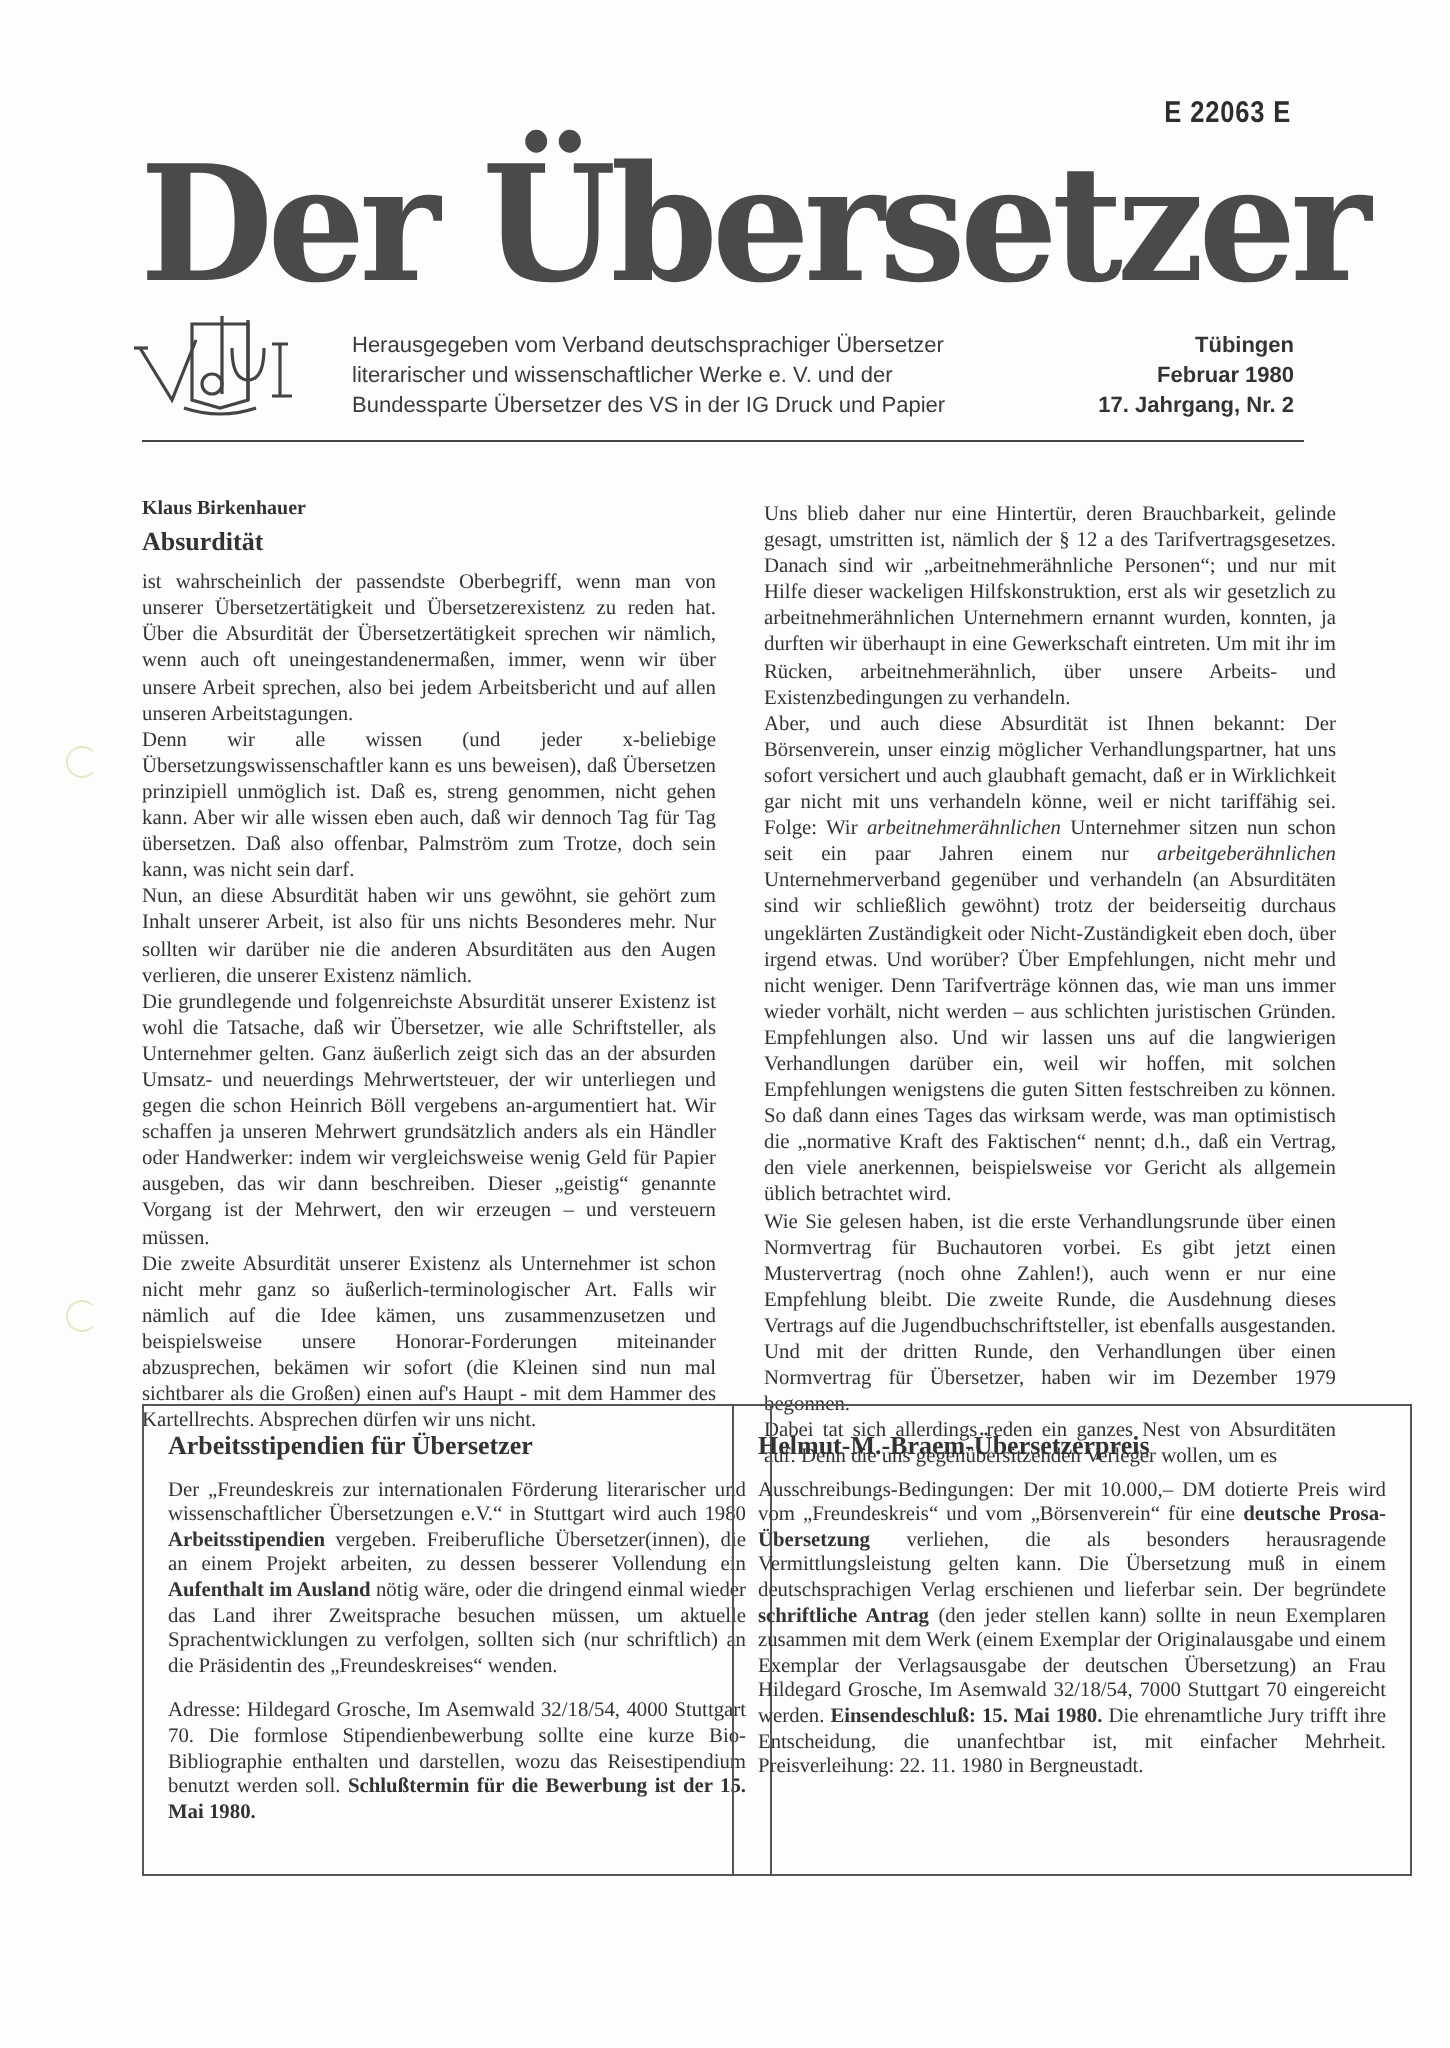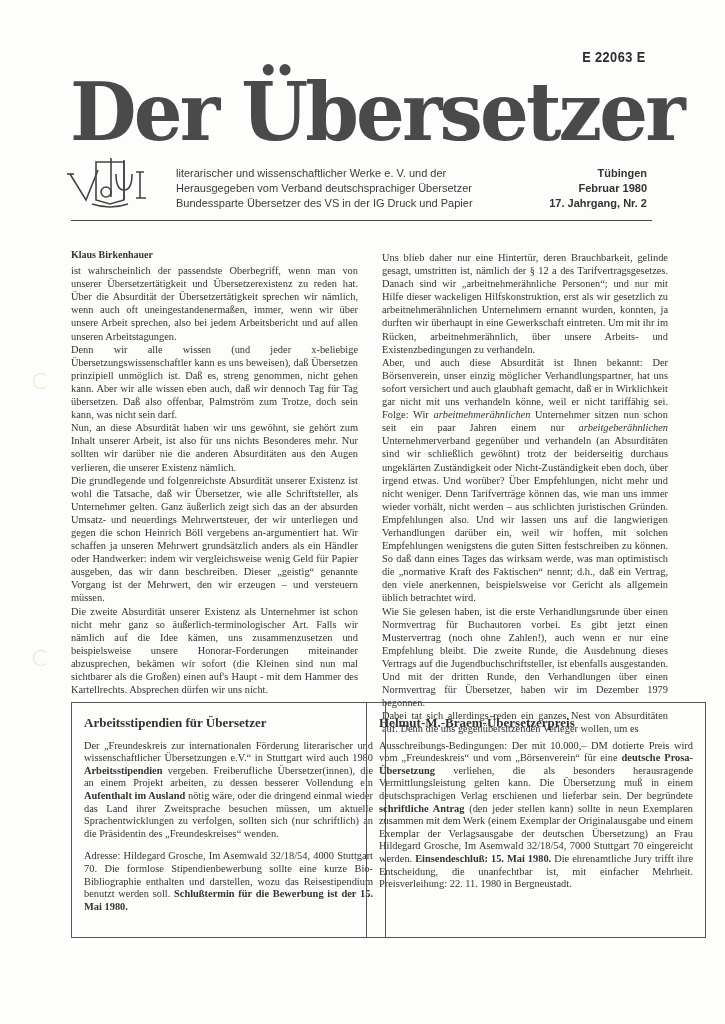--- a/index.html
+++ b/index.html
@@ -63,36 +63,37 @@
     <circle cx="40" cy="36" r="5"></circle>
     <path d="M45 2 L45 41"></path>
     <path d="M50 18 Q50 34 58 34 Q66 34 66 18"></path>
     <path d="M58 4 L58 44"></path>
     <path d="M74 16 L74 42 M70 42 L80 42 M70 16 L78 16"></path>
     <path d="M1 18 L8 18"></path>
   </g>
 </svg>
 
 <div class="publisher">
+  <div>Herausgegeben vom Verband deutschsprachiger Übersetzer</div>
   <div>literarischer und wissenschaftlicher Werke e. V. und der</div>
-  <div>Herausgegeben vom Verband deutschsprachiger Übersetzer</div>
   <div>Bundessparte Übersetzer des VS in der IG Druck und Papier</div>
 </div>
 <div class="issue">
   <div>Tübingen</div>
   <div>Februar 1980</div>
   <div>17. Jahrgang, Nr. 2</div>
 </div>
 <div class="rule"></div>
 
 <div class="hole" style="top:373px"></div>
 <div class="hole" style="top:650px"></div>
 
 <div class="col left">
   <div class="author">Klaus Birkenhauer</div>
+  <div class="title">Absurdität</div>
   <p>ist wahrscheinlich der passendste Oberbegriff, wenn man von unserer Übersetzertätigkeit und Übersetzerexistenz zu reden hat. Über die Absurdität der Übersetzertätigkeit sprechen wir nämlich, wenn auch oft uneingestandenermaßen, immer, wenn wir über unsere Arbeit sprechen, also bei jedem Arbeitsbericht und auf allen unseren Arbeitstagungen.</p>
   <p>Denn wir alle wissen (und jeder x-beliebige Übersetzungswissenschaftler kann es uns beweisen), daß Übersetzen prinzipiell unmöglich ist. Daß es, streng genommen, nicht gehen kann. Aber wir alle wissen eben auch, daß wir dennoch Tag für Tag übersetzen. Daß also offenbar, Palmström zum Trotze, doch sein kann, was nicht sein darf.</p>
   <p>Nun, an diese Absurdität haben wir uns gewöhnt, sie gehört zum Inhalt unserer Arbeit, ist also für uns nichts Besonderes mehr. Nur sollten wir darüber nie die anderen Absurditäten aus den Augen verlieren, die unserer Existenz nämlich.</p>
   <p>Die grundlegende und folgenreichste Absurdität unserer Existenz ist wohl die Tatsache, daß wir Übersetzer, wie alle Schriftsteller, als Unternehmer gelten. Ganz äußerlich zeigt sich das an der absurden Umsatz- und neuerdings Mehrwertsteuer, der wir unterliegen und gegen die schon Heinrich Böll vergebens an-argumentiert hat. Wir schaffen ja unseren Mehrwert grundsätzlich anders als ein Händler oder Handwerker: indem wir vergleichsweise wenig Geld für Papier ausgeben, das wir dann beschreiben. Dieser „geistig“ genannte Vorgang ist der Mehrwert, den wir erzeugen – und versteuern müssen.</p>
   <p>Die zweite Absurdität unserer Existenz als Unternehmer ist schon nicht mehr ganz so äußerlich-terminologischer Art. Falls wir nämlich auf die Idee kämen, uns zusammenzusetzen und beispielsweise unsere Honorar-Forderungen miteinander abzusprechen, bekämen wir sofort (die Kleinen sind nun mal sichtbarer als die Großen) einen auf's Haupt - mit dem Hammer des Kartellrechts. Absprechen dürfen wir uns nicht.</p>
 </div>
 
 <div class="col right">
   <p>Uns blieb daher nur eine Hintertür, deren Brauchbarkeit, gelinde gesagt, umstritten ist, nämlich der § 12 a des Tarifvertragsgesetzes. Danach sind wir „arbeitnehmerähnliche Personen“; und nur mit Hilfe dieser wackeligen Hilfskonstruktion, erst als wir gesetzlich zu arbeitnehmerähnlichen Unternehmern ernannt wurden, konnten, ja durften wir überhaupt in eine Gewerkschaft eintreten. Um mit ihr im Rücken, arbeitnehmerähnlich, über unsere Arbeits- und Existenzbedingungen zu verhandeln.</p>
   <p><span>Aber, und auch diese Absurdität ist Ihnen bekannt: Der Börsenverein, unser einzig möglicher Verhandlungspartner, hat uns sofort versichert und auch glaubhaft gemacht, daß er in Wirklichkeit gar nicht mit uns verhandeln könne, weil er nicht tariffähig sei.</span> <span>Folge: Wir </span><i>arbeitnehmerähnlichen</i><span> Unternehmer sitzen nun schon seit ein paar Jahren einem nur </span><i>arbeitgeberähnlichen</i><span> Unternehmerverband gegenüber und verhandeln (an Absurditäten sind wir schließlich gewöhnt) trotz der beiderseitig durchaus ungeklärten Zuständigkeit oder Nicht-Zuständigkeit eben doch, über irgend etwas. Und worüber? Über Empfehlungen, nicht mehr und nicht weniger. Denn Tarifverträge können das, wie man uns immer wieder vorhält, nicht werden – aus schlichten juristischen Gründen. Empfehlungen also. Und wir lassen uns auf die langwierigen Verhandlungen darüber ein, weil wir hoffen, mit solchen Empfehlungen wenigstens die guten Sitten festschreiben zu können. So daß dann eines Tages das wirksam werde, was man optimistisch die „normative Kraft des Faktischen“ nennt; d.h., daß ein Vertrag, den viele anerkennen, beispielsweise vor Gericht als allgemein üblich betrachtet wird.</span></p>

